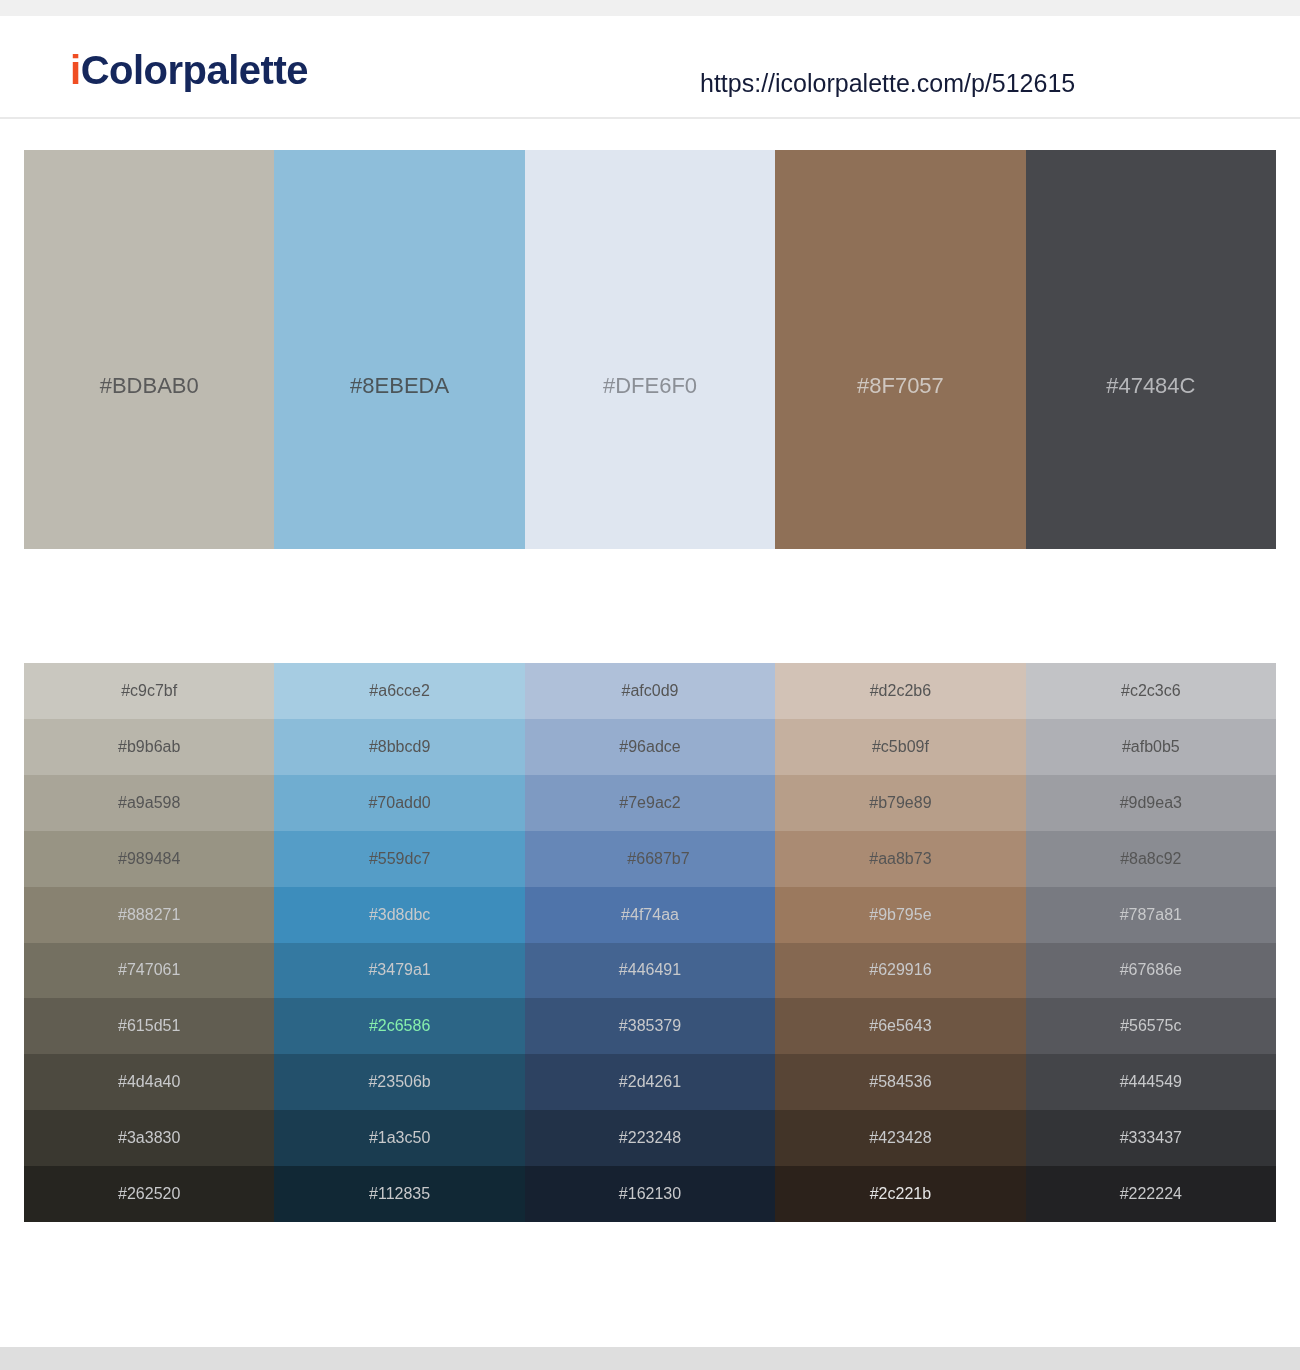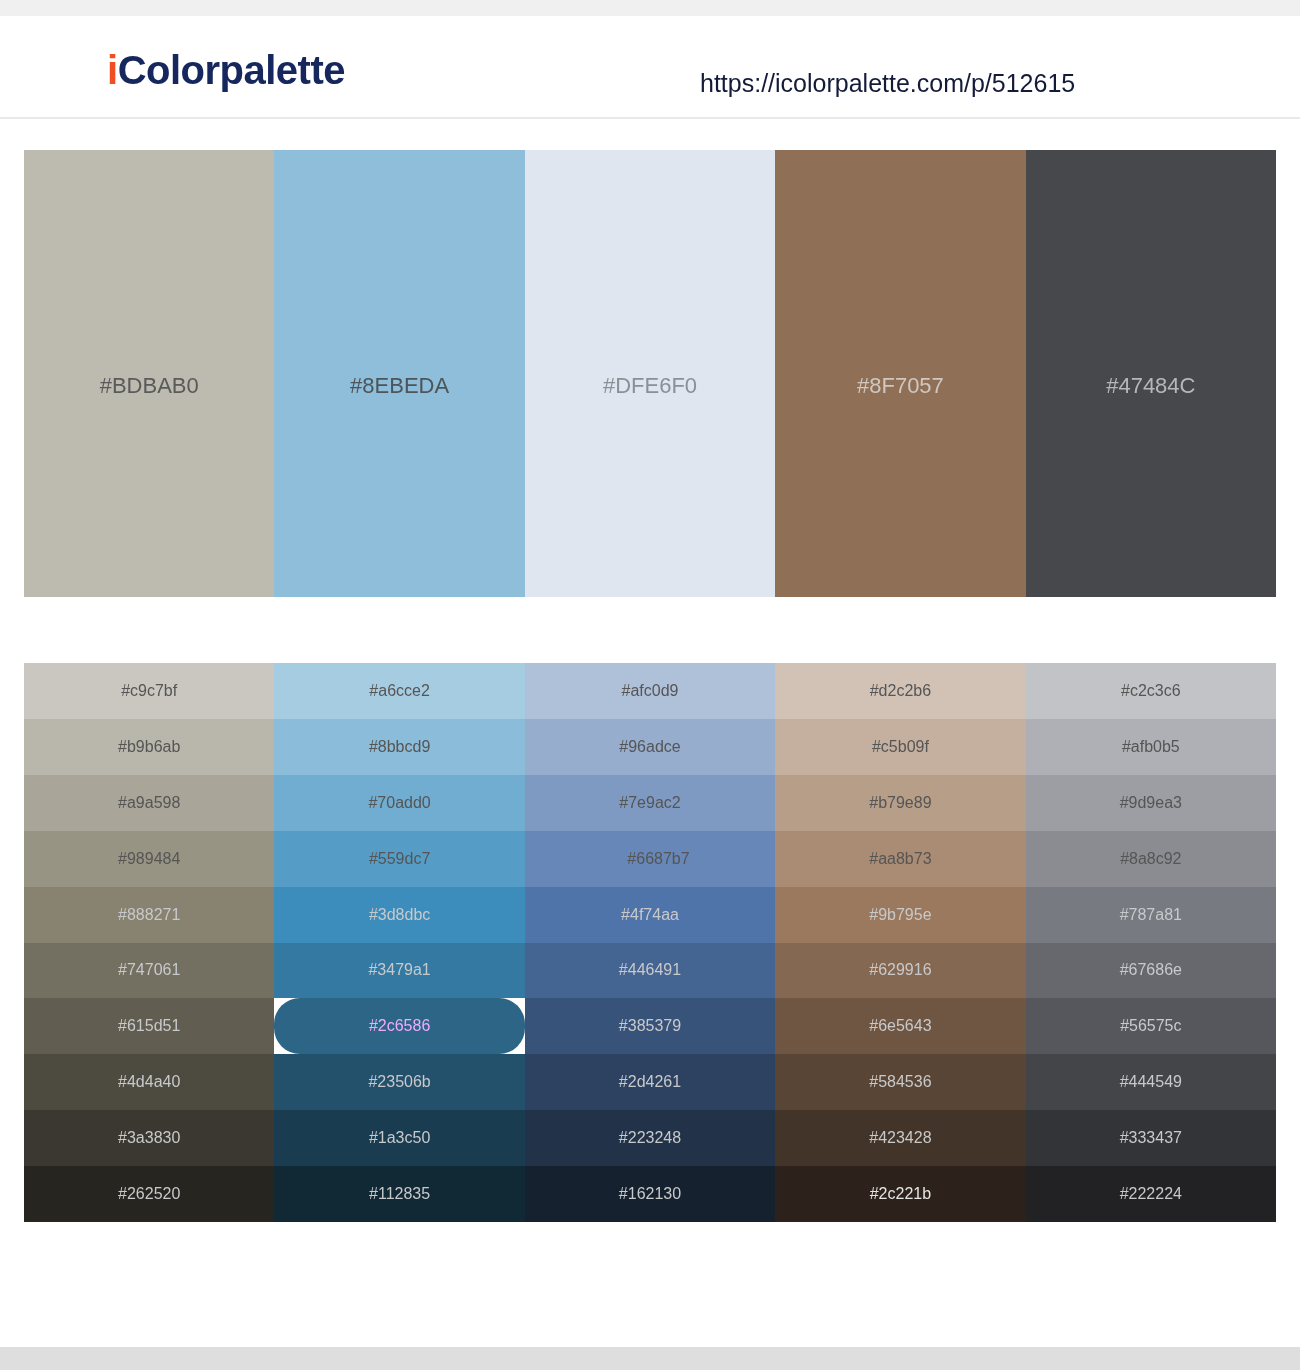--- a/index.html
+++ b/index.html
@@ -37,21 +37,20 @@
   }
   .logo {
     position: absolute;
     left: 70px;
     top: 34px;
     font-size: 40px;
     font-weight: bold;
     letter-spacing: -0.5px;
     line-height: 1;
     white-space: nowrap;
-    margin-left: 37px;
   }
   .logo .logo-i {
     color: #f04e23;
   }
   .logo .logo-rest {
     color: #15275c;
   }
   .header-url {
     position: absolute;
     left: 700px;
@@ -61,21 +60,21 @@
     white-space: nowrap;
     line-height: 1;
   }
 
   
   .swatch-band {
     position: absolute;
     left: 24px;
     top: 150px;
     width: 1252px;
-    height: 447px;
+    height: 399px;
     display: flex;
   }
   .swatch {
     flex: 1 1 0;
     position: relative;
   }
   .swatch-label {
     position: absolute;
     left: 0;
     right: 0;
@@ -197,21 +196,21 @@
       </div>
       <div class="shade-cell" style="background: rgb(85, 157, 199); color: rgb(85, 85, 85);">
         <span>#559dc7</span>
       </div>
       <div class="shade-cell" style="background: rgb(61, 141, 188); color: rgb(200, 201, 203);">
         <span>#3d8dbc</span>
       </div>
       <div class="shade-cell" style="background: rgb(52, 121, 161); color: rgb(200, 201, 203);">
         <span>#3479a1</span>
       </div>
-      <div class="shade-cell" style="background: rgb(44, 101, 134); color: #f0abfc; border-radius: 26px;">
+      <div class="shade-cell" style="background: rgb(44, 101, 134); color: #86efac;">
         <span>#2c6586</span>
       </div>
       <div class="shade-cell" style="background: rgb(35, 80, 107); color: rgb(200, 201, 203);">
         <span>#23506b</span>
       </div>
       <div class="shade-cell" style="background: rgb(26, 60, 80); color: rgb(200, 201, 203);">
         <span>#1a3c50</span>
       </div>
       <div class="shade-cell" style="background: rgb(17, 40, 53); color: rgb(200, 201, 203);">
         <span>#112835</span>

